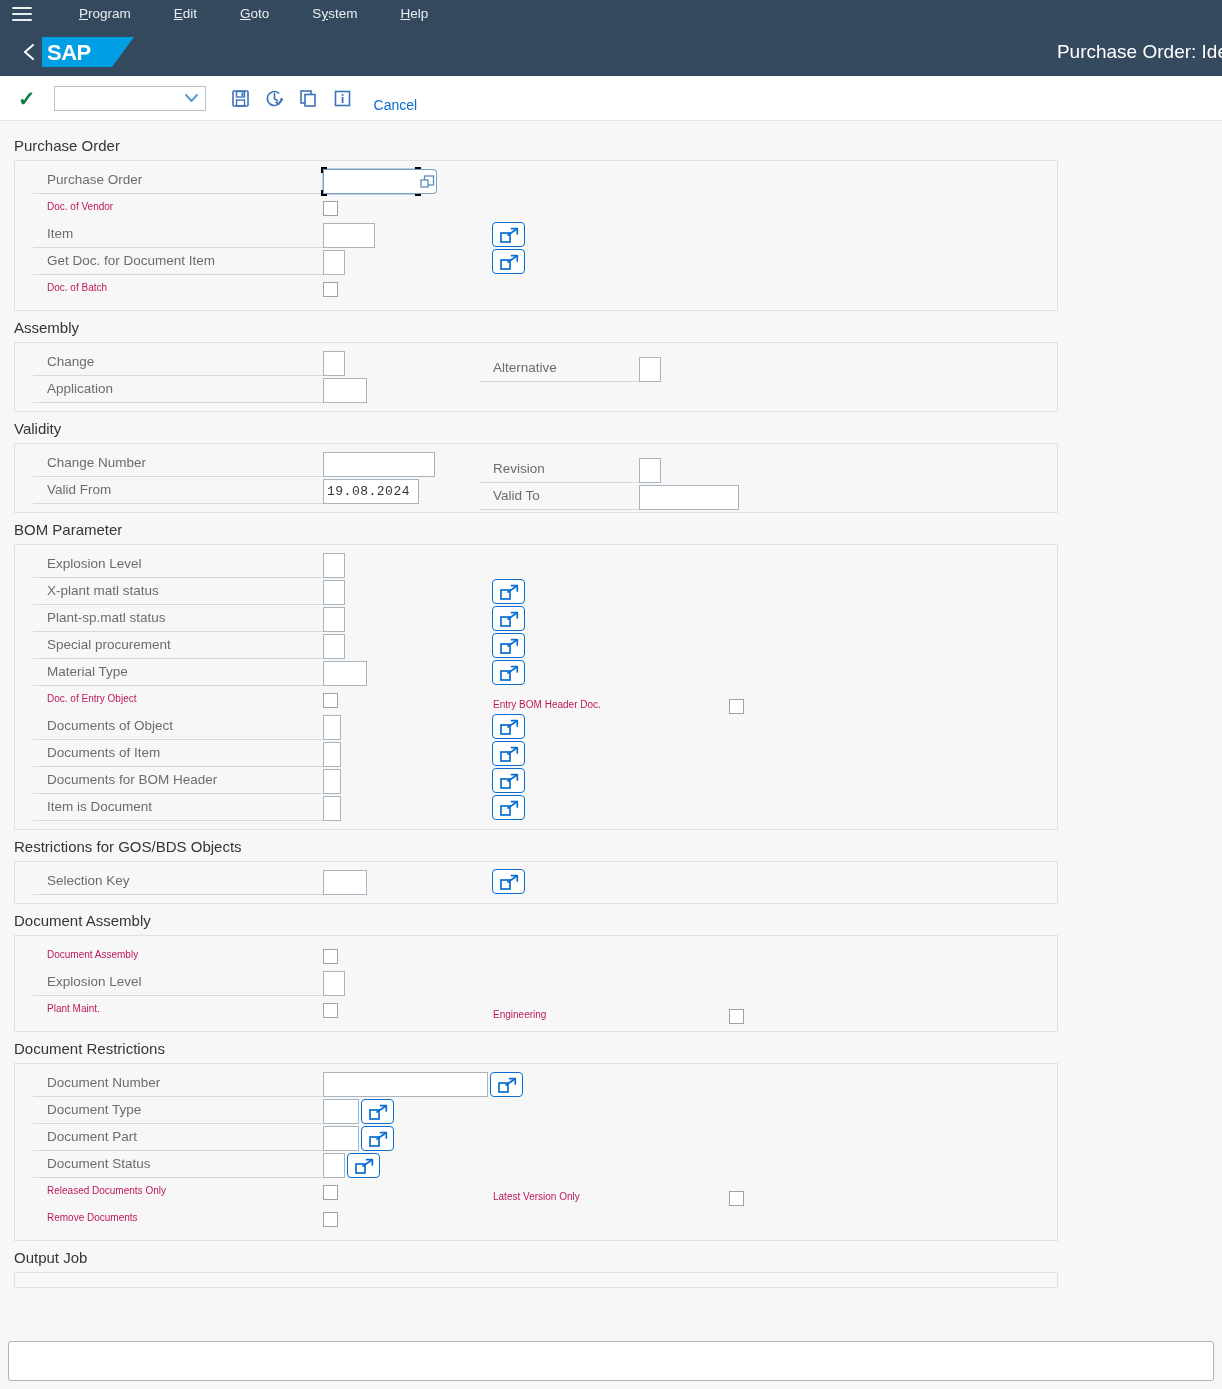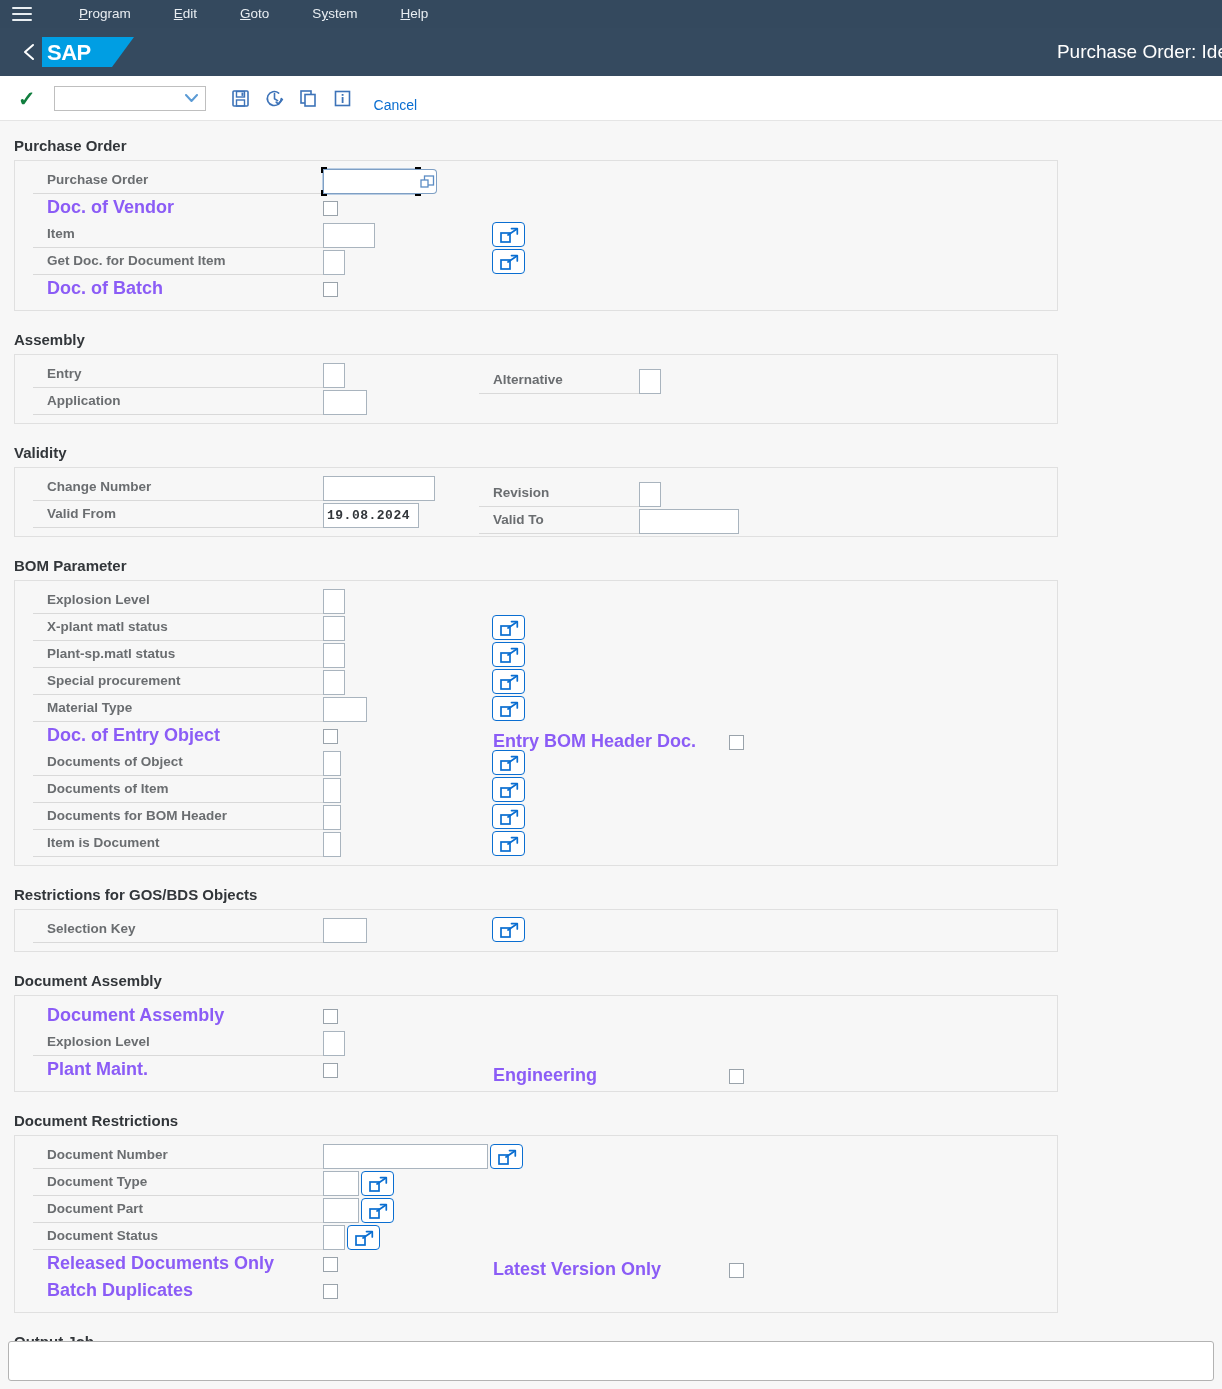--- a/index.html
+++ b/index.html
@@ -127,21 +127,21 @@
   }
 
   
   .content {
     position: relative;
     height: 1268px;
     background: #f7f7f7;
     overflow: hidden;
     padding-top: 8px;
   }
-  .section { margin-bottom: 12px; font-weight: bold; }
+  .section { margin-bottom: 0; }
   .section-title {
     font-size: 15px;
     color: #32363a;
     padding: 8px 0 6px 14px;
   }
   .panel {
     background: #f7f7f7;
     border: 1px solid #e0e0e0;
     margin: 0 0 0 14px;
     width: 1044px;
@@ -164,22 +164,22 @@
     color: #6a6d70;
     border-bottom: 1px solid #d9d9d9;
     height: 27px;
     line-height: 26px;
     padding-left: 14px;
     vertical-align: bottom;
   }
   
   .lbl-check {
     display: inline-block;
-    font-size: 18px;
-    color: #8b5cf6;
+    font-size: 10px;
+    color: #be185d;
     height: 27px;
     line-height: 26px;
     padding-left: 14px;
     vertical-align: bottom;
   }
   .lw-290 { width: 290px; }
   .lw-250 { width: 250px; }
   .lw-160 { width: 160px; }
 
   .inp {
@@ -386,21 +386,21 @@
           </div>
           <div class="row">
             <div class="cell-left"><span class="lbl-check lw-290">Doc. of Batch</span><span class="cbx"></span></div>
           </div>
         </div>
       </div>
       <div class="section">
         <div class="section-title">Assembly</div>
         <div class="panel">
           <div class="row">
-            <div class="cell-left"><span class="lbl-field lw-290">Entry</span><span class="inp w-22"></span></div>
+            <div class="cell-left"><span class="lbl-field lw-290">Change</span><span class="inp w-22"></span></div>
             <div class="cell-right"><span class="lbl-field lw-160">Alternative</span><span class="inp w-22"></span></div>
           </div>
           <div class="row">
             <div class="cell-left"><span class="lbl-field lw-290">Application</span><span class="inp w-44"></span></div>
           </div>
         </div>
       </div>
       <div class="section">
         <div class="section-title">Validity</div>
         <div class="panel">
@@ -573,21 +573,21 @@
                     <line x1="8" y1="8" x2="16.5" y2="2.2" stroke="#0a6ed1" stroke-width="1.7" stroke-linecap="round"></line>
                     <polyline points="11.5,1.6 17.3,1.6 17.3,7" fill="none" stroke="#0a6ed1" stroke-width="1.7" stroke-linecap="round" stroke-linejoin="round"></polyline>
                   </svg>
                 </span></span></div>
           </div>
           <div class="row">
             <div class="cell-left"><span class="lbl-check lw-290">Released Documents Only</span><span class="cbx"></span></div>
             <div class="cell-right"><span class="lbl-check lw-250">Latest Version Only</span><span class="cbx"></span></div>
           </div>
           <div class="row">
-            <div class="cell-left"><span class="lbl-check lw-290">Batch Duplicates</span><span class="cbx"></span></div>
+            <div class="cell-left"><span class="lbl-check lw-290">Remove Documents</span><span class="cbx"></span></div>
           </div>
         </div>
       </div>
       <div class="section">
         <div class="section-title">Output Job</div>
         <div class="panel"></div>
       </div>
     </div>
   <div class="cmdbar"></div>
 </div>

